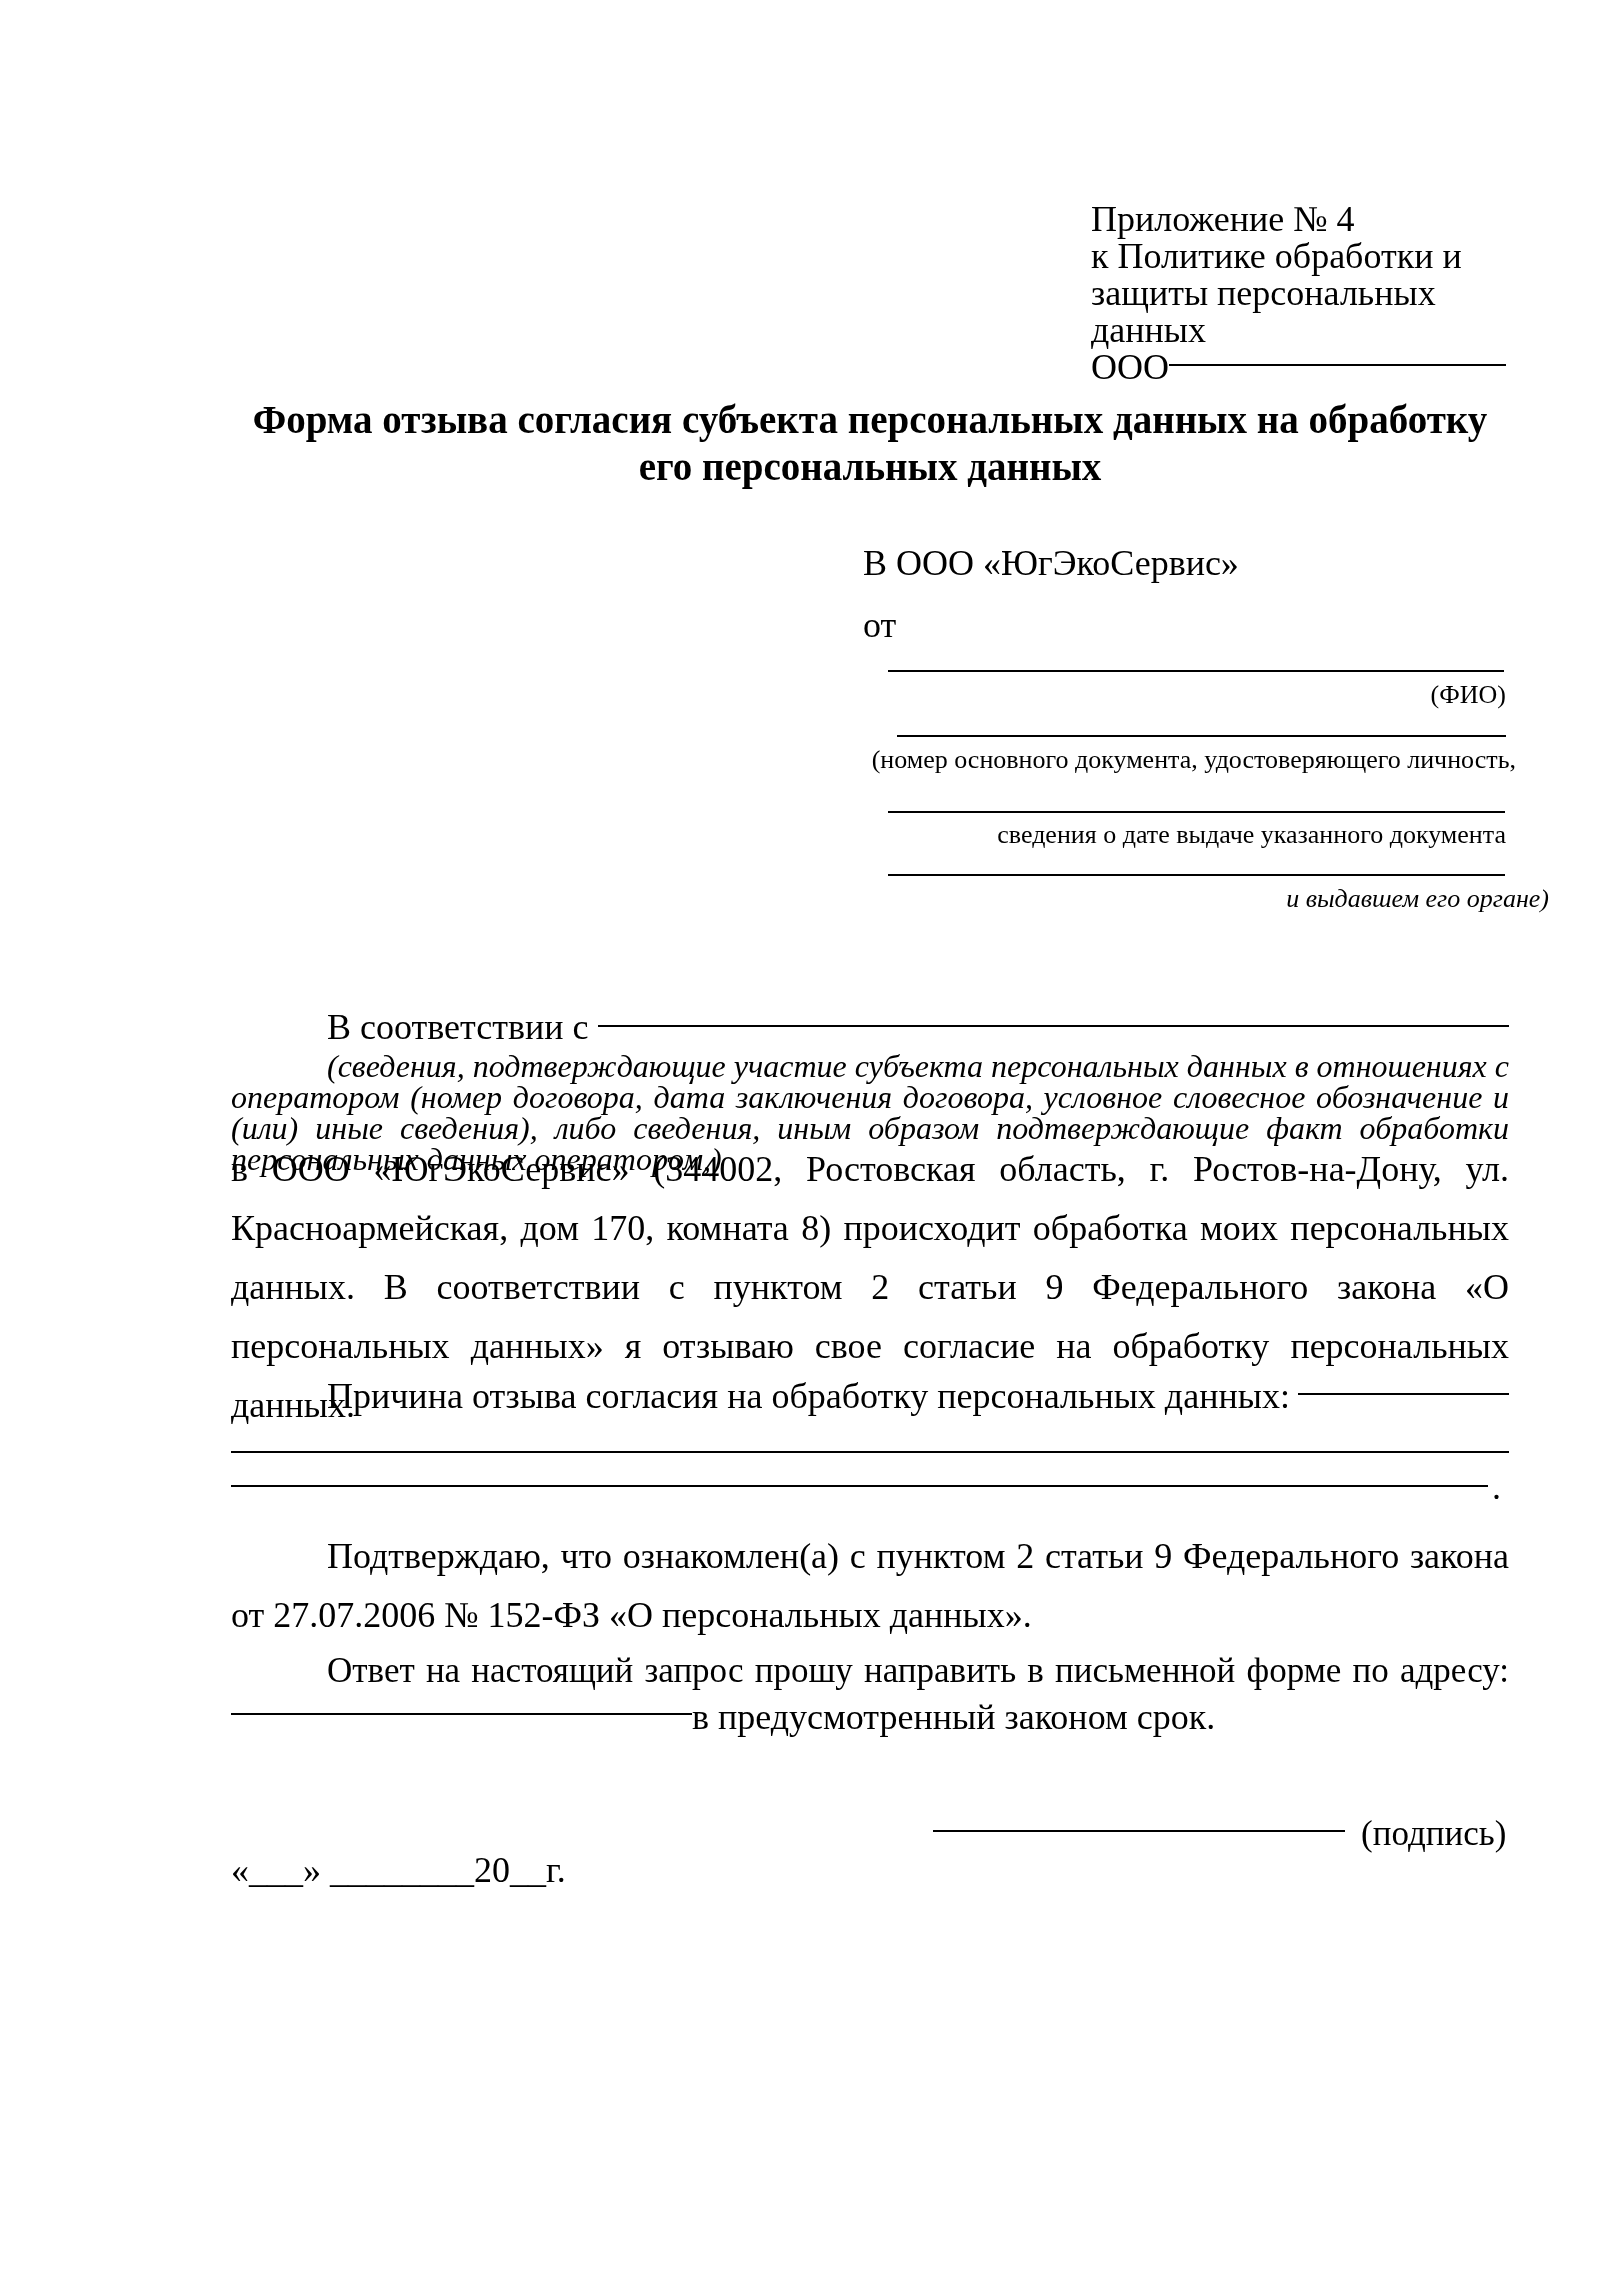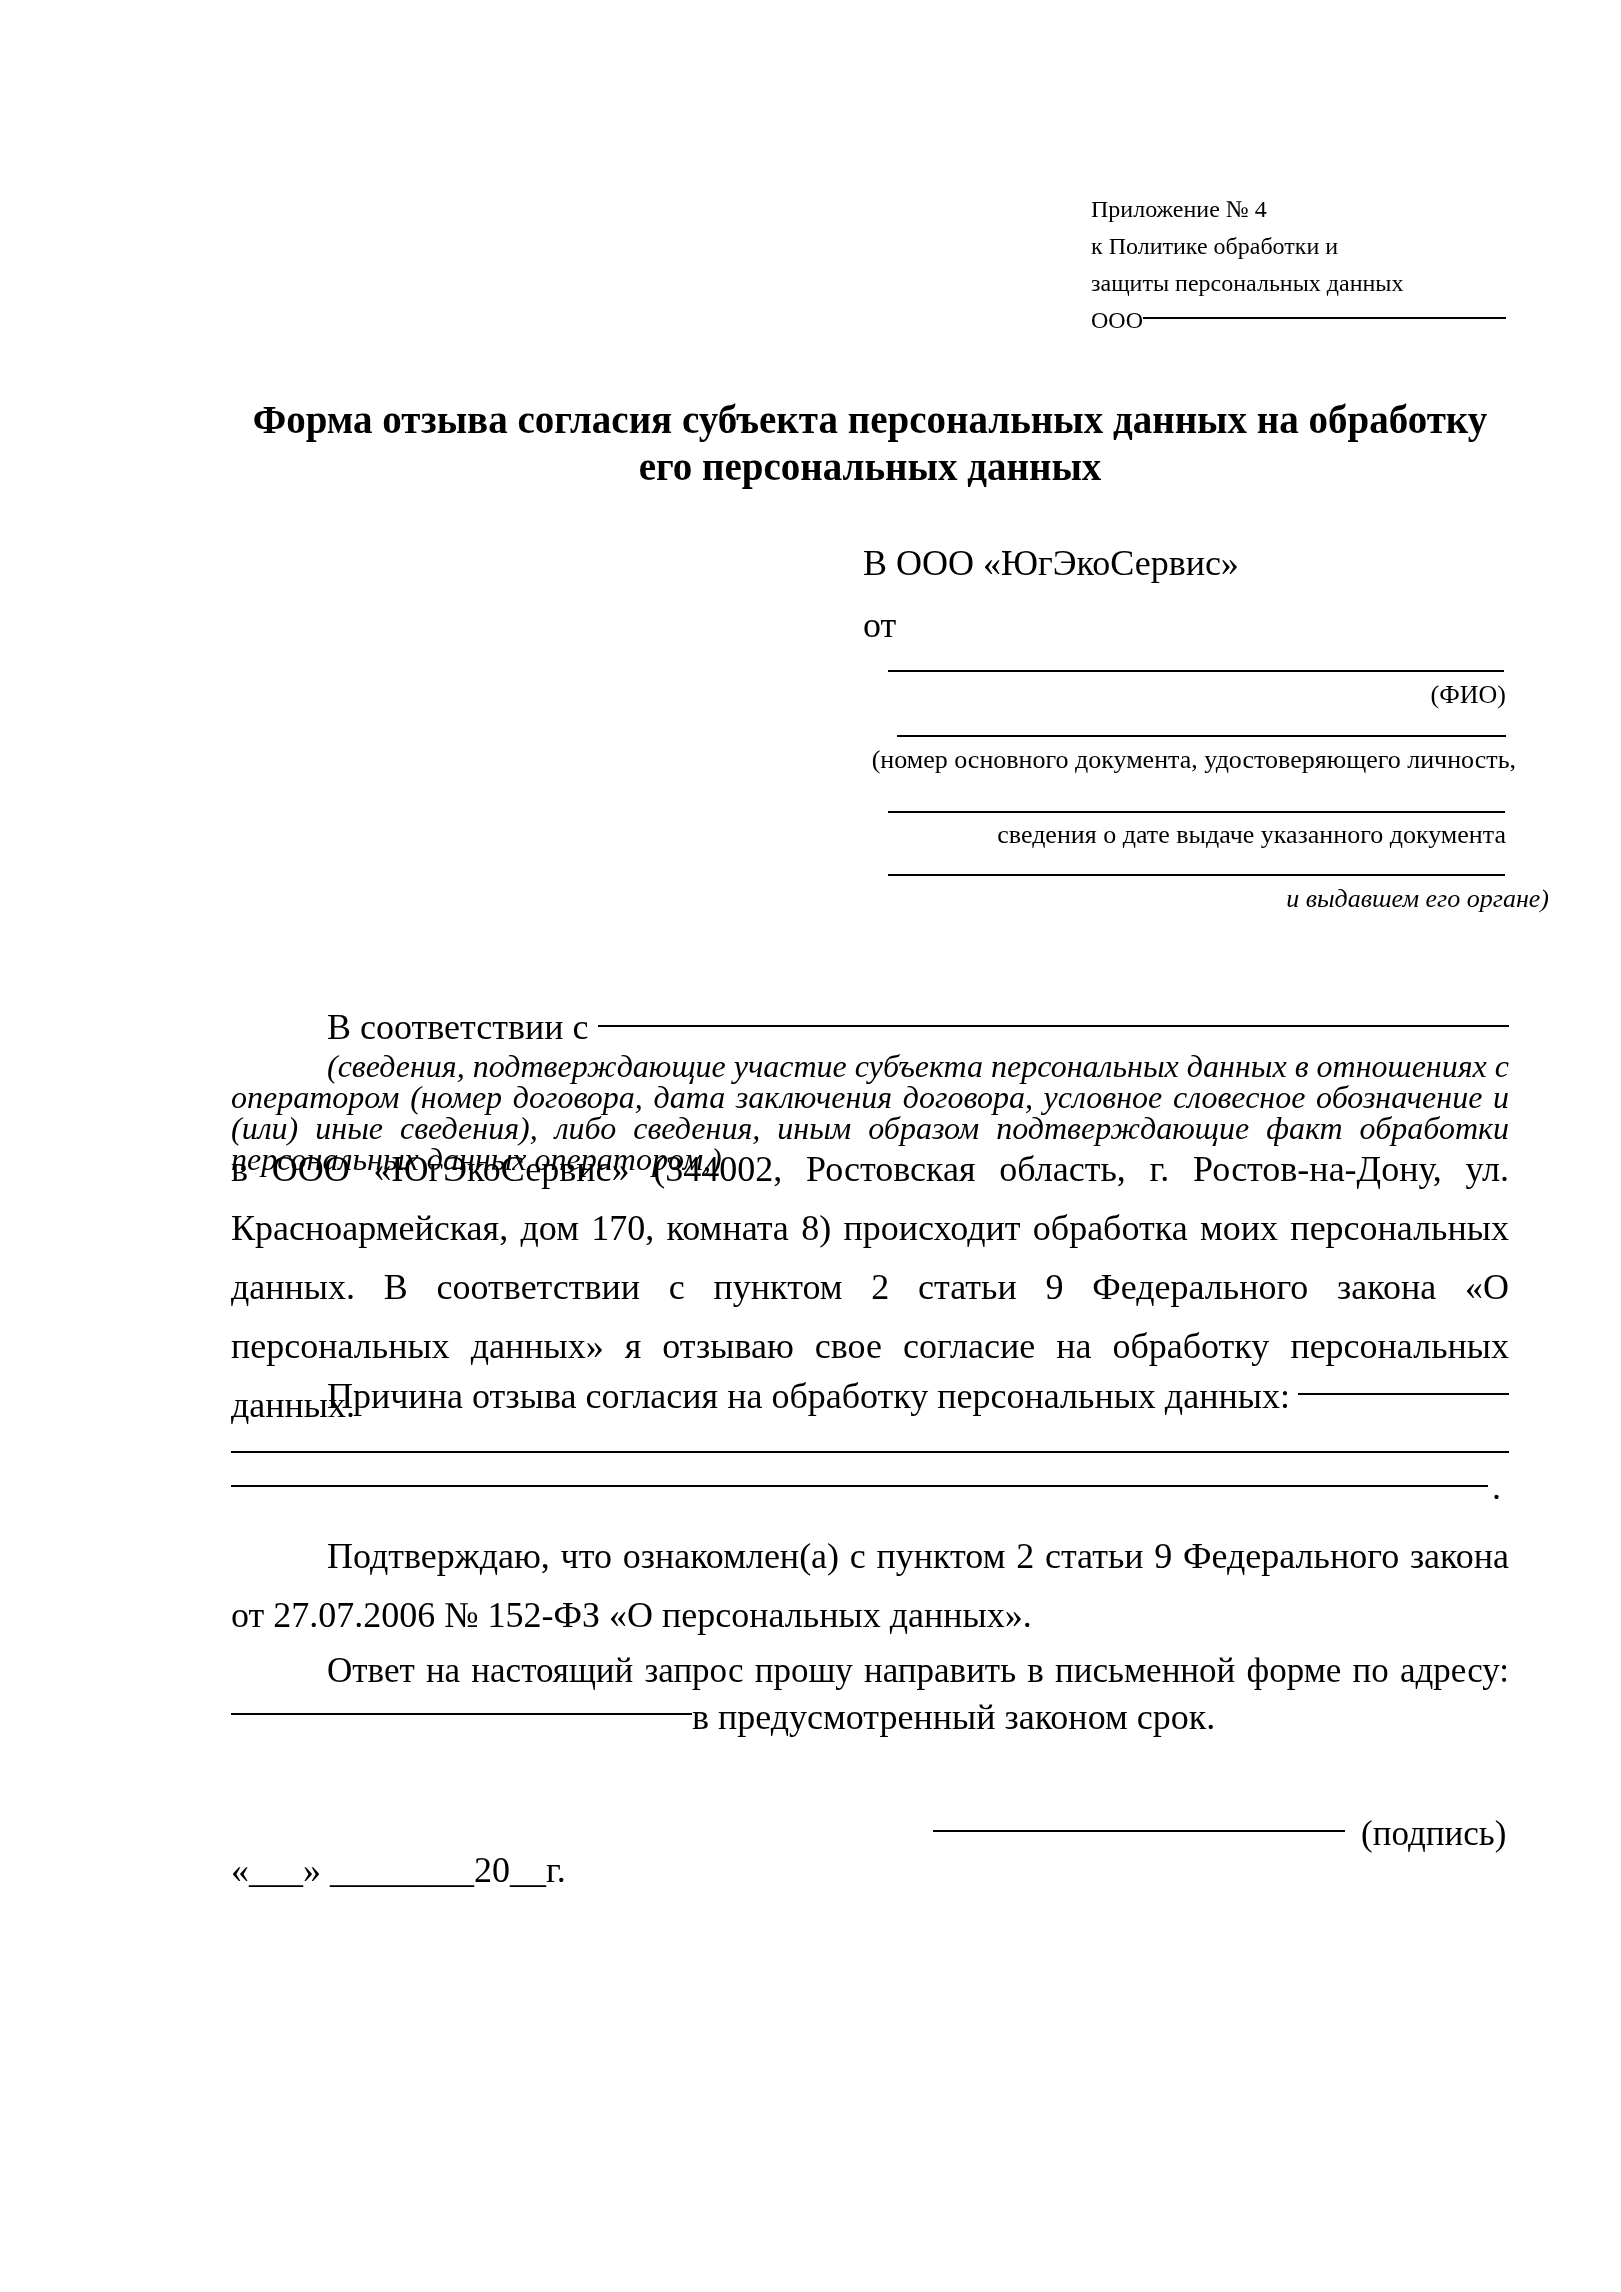--- a/index.html
+++ b/index.html
@@ -12,21 +12,21 @@
   }
   
   .abs{position:absolute;}
   .row{display:flex;align-items:center;}
   .fill{border-bottom:2.9px solid #000;}
   .thinfill{border-bottom:2px solid #000;}
   .grow{flex:1 1 auto;}
   .justify{text-align:justify;}
   .jlast{text-align:justify;text-align-last:justify;}
   
-  .appendix{left:1091px;top:191px;width:415px;font-size:24px;line-height:37px;}
+  .appendix{left:1091px;top:201px;width:415px;font-size:36px;line-height:37px;}
   .appendix .row .thinfill{margin-bottom:4.9px;}
   
   .title{left:231px;top:396px;width:1278px;font-size:39px;line-height:47px;font-weight:bold;text-align:center;font-family:Liberation Serif, serif;}
   
   .to-line{left:863px;top:542px;font-size:36px;}
   .from-line{left:863px;top:604px;font-size:36px;}
   .rule{position:absolute;border-top:2.9px solid #000;height:0;}
   .cap{position:absolute;font-size:26px;line-height:29px;text-align:right;}
   
   .heading{left:231px;top:961px;width:1278px;font-size:37px;text-align:center;}

